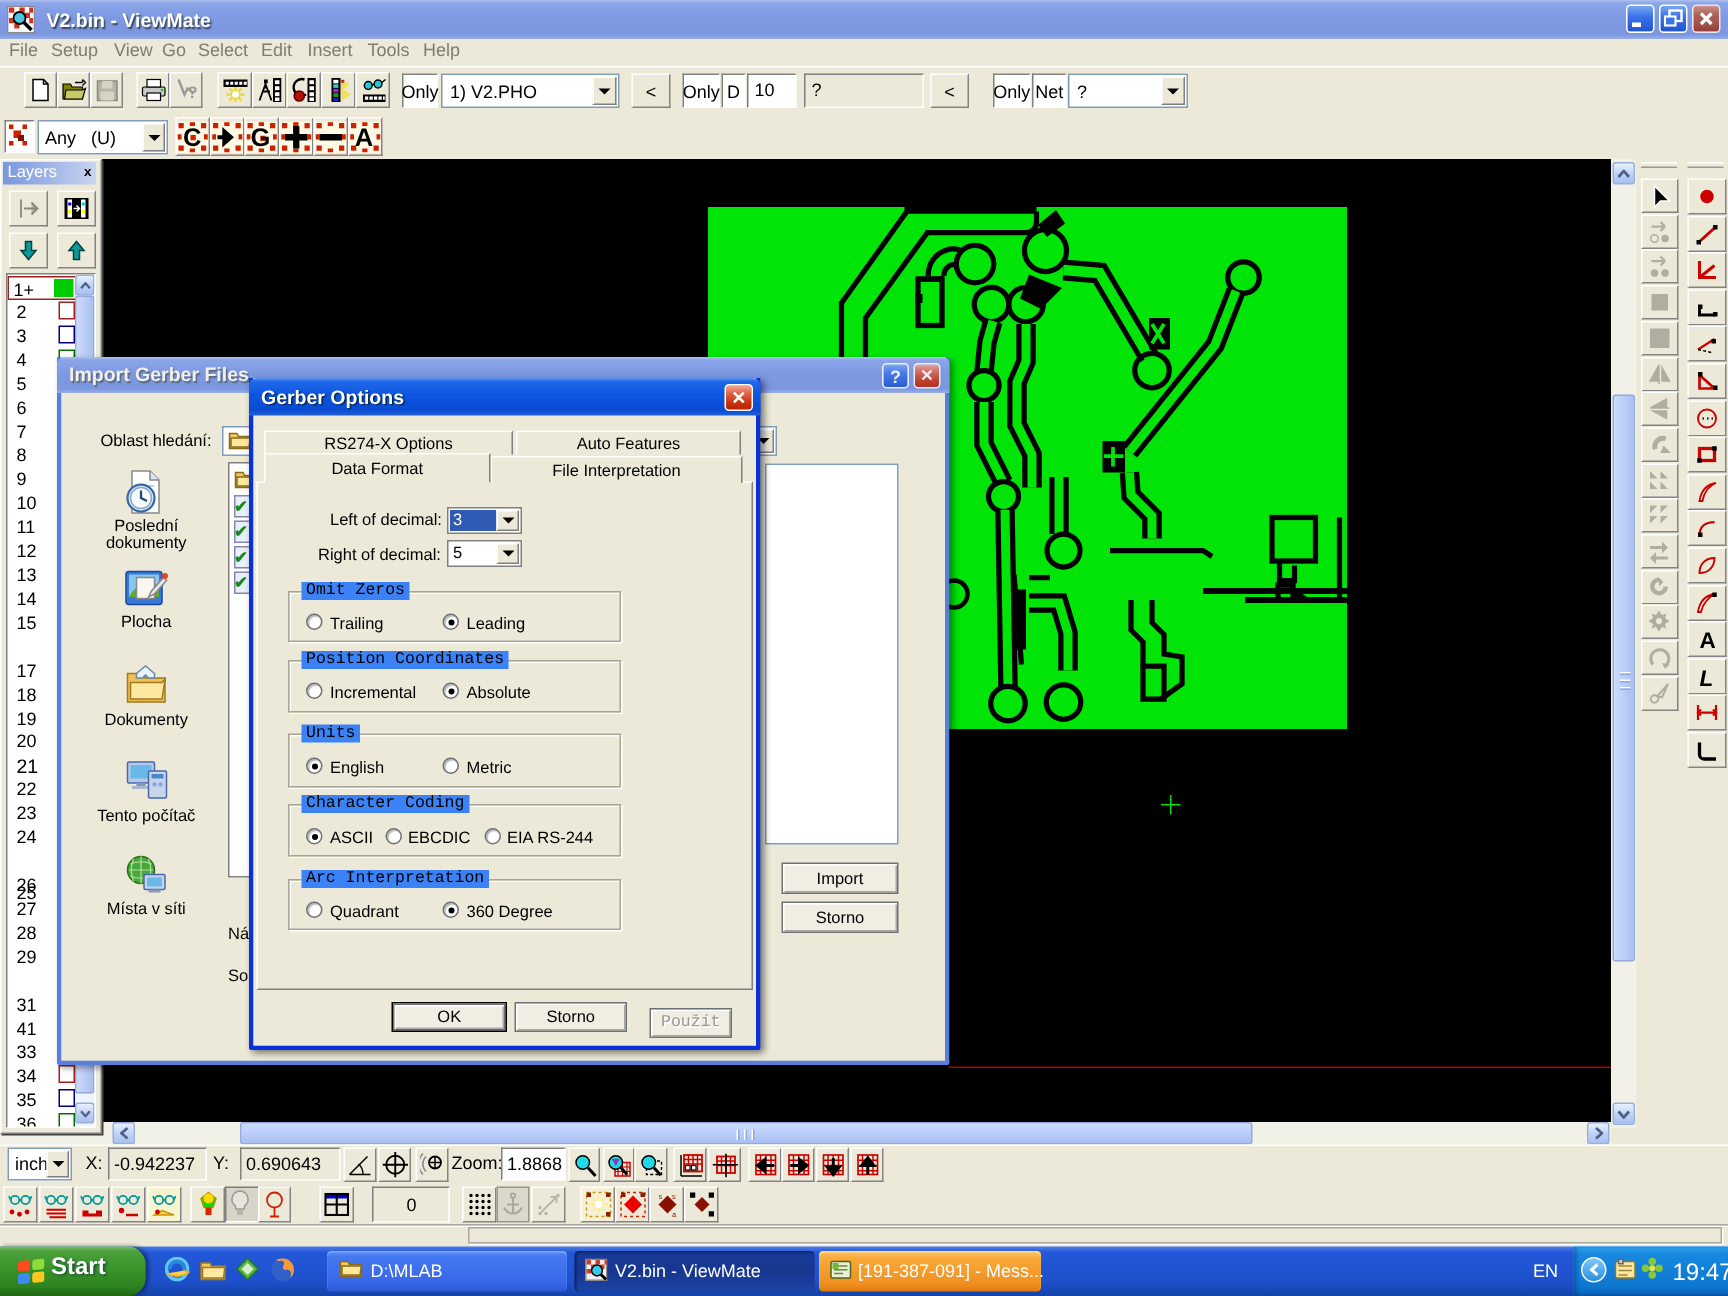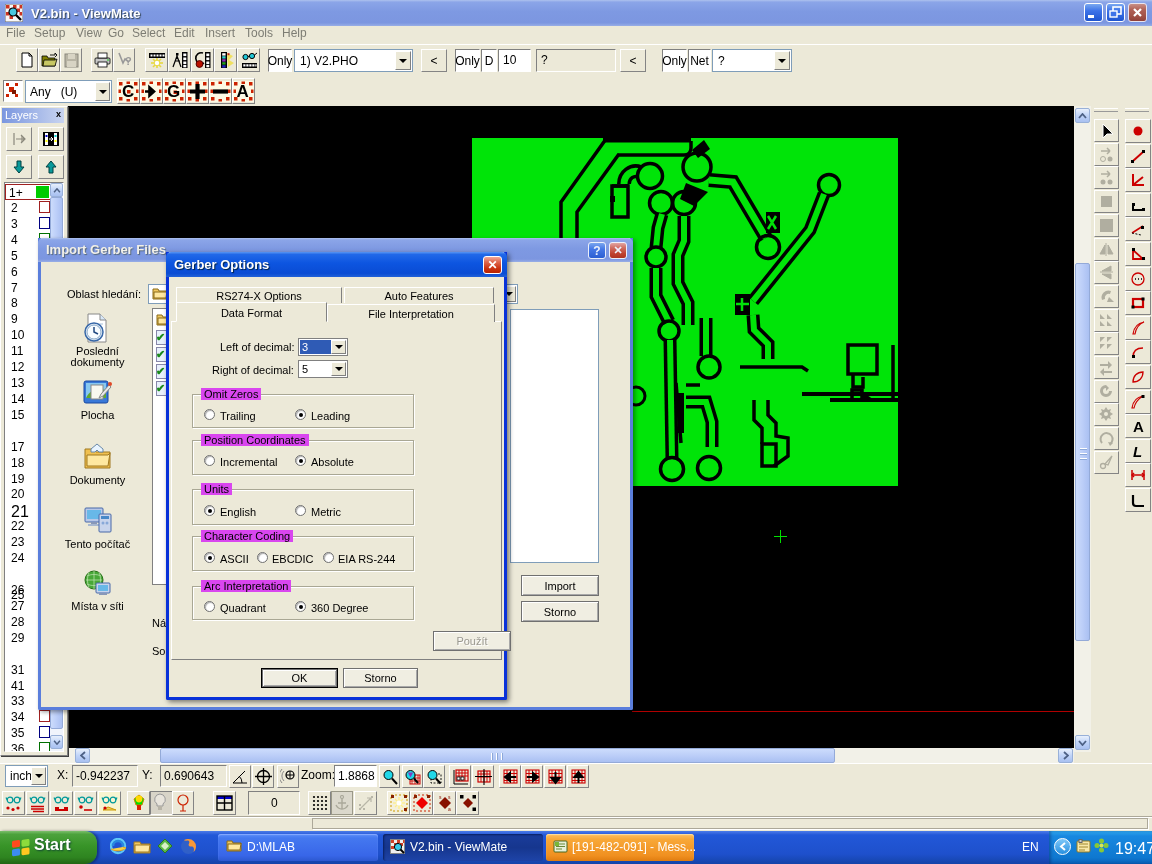--- a/index.html
+++ b/index.html
@@ -5,21 +5,21 @@
 html,body{width:1152px;height:864px;overflow:hidden;}
 #screen{position:relative;width:1152px;height:864px;background:#ECE9D8;font-size:11px;}
 .abs{position:absolute;}
 .raised{border-top:1px solid #FFFFFF;border-left:1px solid #FFFFFF;border-right:1px solid #808080;border-bottom:1px solid #808080;background:#ECE9D8;}
 .sunken{border-top:1px solid #808080;border-left:1px solid #808080;border-right:1px solid #FFFFFF;border-bottom:1px solid #FFFFFF;background:#fff;}
 .field{border:1px solid #7F9DB9;background:#fff;}
 .tbtn{border-top:1px solid #FFFFFF;border-left:1px solid #FFFFFF;border-right:1px solid #848484;border-bottom:1px solid #848484;background:#ECE9D8;display:flex;align-items:center;justify-content:center;}
 .combo-arrow{position:absolute;right:1px;top:1px;bottom:1px;width:15px;background:#ECE9D8;border-top:1px solid #fff;border-left:1px solid #fff;border-right:1px solid #808080;border-bottom:1px solid #808080;display:flex;align-items:center;justify-content:center;}
 .combo-arrow:after{content:"";border:4px solid transparent;border-top:4px solid #000;margin-top:4px;}
 .gbox{position:absolute;border:1px solid #a9a794;box-shadow:1px 1px 0 #fff, inset 1px 1px 0 #fff;}
-.glabel{position:absolute;top:-7px;left:8px;background:#d946ef;padding:0 3px;font-size:11px;color:#000;}
+.glabel{position:absolute;top:-7px;left:8px;background:#3b82f6;padding:0 3px;font-size:11px;color:#000;font-family:Liberation Mono, monospace;}
 .radio{width:11px;height:11px;border-radius:50%;background:#fff;border:1px solid #707070;box-shadow:inset 1px 1px 1px #b0b0b0;display:inline-block;position:relative;}
 .radio.on:after{content:"";position:absolute;left:3px;top:3px;width:4px;height:4px;border-radius:50%;background:#000;}
 .rlabel{font-size:11px;color:#000;}
 .btn{border:1px solid #707070;box-shadow:inset 1px 1px 0 #fff, inset -1px -1px 0 #a8a8a8;background:#F0EEE2;font-size:11px;display:flex;align-items:center;justify-content:center;color:#000;}
 .xptitle{background:linear-gradient(#AEC2EE 0%,#8BA5E8 8%,#7E99E2 45%,#7C96E0 88%,#98AEE6 100%);}
 .activetitle{background:linear-gradient(#5A96F2 0%,#2168E8 10%,#0D55E0 45%,#0A4CD4 85%,#2161D8 100%);}
 .closebtn{background:linear-gradient(#F2A898 0%,#E06A50 30%,#CC3311 70%,#B82200 100%);border:1px solid #fff;border-radius:3px;color:#fff;display:flex;align-items:center;justify-content:center;font-weight:bold;}
 .qbtn{background:linear-gradient(#7AA8F0 0%,#3D73E8 40%,#1E55D0 100%);border:1px solid #fff;border-radius:3px;color:#fff;display:flex;align-items:center;justify-content:center;font-weight:bold;}
 .sbbtn{background:linear-gradient(#E8F0FC,#C0D4F8 50%,#A8C0F0);border:1px solid #98B0D8;border-radius:2px;display:flex;align-items:center;justify-content:center;}
 .sbthumb{background:linear-gradient(90deg,#CCDCFC,#BCCEF8 50%,#AAC0F2);border:1px solid #94AAD8;border-radius:2px;position:absolute;}
@@ -1026,21 +1026,21 @@
         </div>
         <div style="position:absolute;left:0px;top:287.56px;width:46px;height:16px;">
           <span style="position:absolute;left:6px;top:1px;font-size:12px;">19</span>
           <span style="position:absolute;right:1px;top:1px;width:11px;height:12px;background:#fff;border:1px solid #007000"></span>
         </div>
         <div style="position:absolute;left:0px;top:303.48px;width:46px;height:16px;">
           <span style="position:absolute;left:6px;top:1px;font-size:12px;">20</span>
           <span style="position:absolute;right:1px;top:1px;width:11px;height:12px;background:#fff;border:1px solid #A02020"></span>
         </div>
         <div style="position:absolute;left:0px;top:319.4px;width:46px;height:16px;">
-          <span style="position:absolute;left:6px;top:1px;font-size:16px;">21</span>
+          <span style="position:absolute;left:6px;top:1px;font-size:13px;">21</span>
           <span style="position:absolute;right:1px;top:1px;width:11px;height:12px;background:#fff;border:1px solid #000080"></span>
         </div>
         <div style="position:absolute;left:0px;top:335.32px;width:46px;height:16px;">
           <span style="position:absolute;left:6px;top:1px;font-size:12px;">22</span>
           <span style="position:absolute;right:1px;top:1px;width:11px;height:12px;background:#fff;border:1px solid #007000"></span>
         </div>
         <div style="position:absolute;left:0px;top:351.24px;width:46px;height:16px;">
           <span style="position:absolute;left:6px;top:1px;font-size:12px;">23</span>
           <span style="position:absolute;right:1px;top:1px;width:11px;height:12px;background:#fff;border:1px solid #A02020"></span>
         </div>
@@ -1246,21 +1246,21 @@
 <div class="gbox" style="left:192px;top:586px;width:222px;height:34px;">
         <span class="glabel">Arc Interpretation</span>
 <span class="radio" style="position:absolute;left:11px;top:14px;"></span>
         <span class="rlabel" style="position:absolute;left:27px;top:15px;">Quadrant</span>
 <span class="radio on" style="position:absolute;left:102px;top:14px;"></span>
         <span class="rlabel" style="position:absolute;left:118px;top:15px;">360 Degree</span>
       </div>
 
 <div class="abs btn" style="left:261px;top:668px;width:77px;height:20px;border:1px solid #000;box-shadow:inset 0 0 0 1px #707070, inset 2px 2px 0 #fff, inset -2px -2px 0 #a8a8a8;">OK</div>
 <div class="abs btn" style="left:343px;top:668px;width:75px;height:20px;">Storno</div>
-<div class="abs btn" style="left:433px;top:631px;width:78px;height:20px;color:#9a9890;text-shadow:1px 1px 0 #fff;">Použít</div>
+<div class="abs btn" style="left:433px;top:672px;width:55px;height:20px;color:#9a9890;text-shadow:1px 1px 0 #fff;font-family:Liberation Mono, monospace;">Použít</div>
 </div>
 
 <div id="taskbar">
 <div class="abs" style="left:0;top:831px;width:1152px;height:33px;background:linear-gradient(#4A7CE8 0%,#3A6AE0 6%,#2258D8 12%,#1E50CC 70%,#1443A8 100%);"></div>
 <div class="abs" style="left:0;top:831px;width:97px;height:33px;background:linear-gradient(#7CBE6C 0%,#4CA23C 10%,#389428 45%,#2E8420 80%,#226614 100%);border-radius:0 12px 12px 0;box-shadow:2px 0 3px rgba(0,0,0,0.4);"></div>
 <div class="abs" style="left:10px;top:836px;width:22px;height:22px;"><svg width="22" height="22" viewBox="0 0 22 22">
           <g transform="skewY(-6)">
             <rect x="2" y="5" width="8" height="7" rx="1.5" fill="#ff4a1d"></rect>
             <rect x="11.5" y="5" width="8" height="7" rx="1.5" fill="#8ddc3c"></rect>
             <rect x="2" y="13.5" width="8" height="7" rx="1.5" fill="#3c8cf0"></rect>
@@ -1308,21 +1308,21 @@
           <circle cx="8" cy="8" r="3.6" fill="#38c8e8" stroke="#000"></circle>
           <path d="M10.5 10.5L14 14" stroke="#000" stroke-width="2"></path>
         </svg></div>
 <div class="abs" style="left:410px;top:840px;color:#fff;font-size:12px;">V2.bin - ViewMate</div>
 <div class="abs" style="left:546px;top:834px;width:148px;height:27px;background:linear-gradient(#FFC060 0%,#F8A838 20%,#F09020 80%,#E07C10 100%);border-radius:3px;box-shadow:inset 0 1px 1px #ffe0a0;"></div>
 <div class="abs" style="left:553px;top:840px;width:15px;height:13px;"><svg width="15" height="13" viewBox="0 0 15 13">
           <rect x="1" y="1" width="13" height="11" rx="1" fill="#e8f0d8" stroke="#486820"></rect>
           <path d="M3 4h9M3 6.5h9M3 9h6" stroke="#688838" stroke-width="1"></path>
           <rect x="2" y="2" width="4" height="4" fill="#78b838"></rect>
         </svg></div>
-<div class="abs" style="left:572px;top:840px;color:#fff;font-size:12px;">[191-482-091] - Mess...</div>
+<div class="abs" style="left:572px;top:840px;color:#fff;font-size:12px;">[191-387-091] - Mess...</div>
 
 <div class="abs" style="left:1022px;top:840px;color:#fff;font-size:12px;">EN</div>
 <div class="abs" style="left:1049px;top:831px;width:103px;height:33px;background:linear-gradient(#30A8F0 0%,#1888E0 15%,#0E78D0 80%,#0A60B8 100%);box-shadow:inset 2px 0 3px rgba(0,0,60,0.3);"></div>
 <div class="abs" style="left:1054px;top:838px;width:17px;height:17px;border-radius:50%;background:linear-gradient(#80C8F8,#2890E0);border:1px solid #fff;display:flex;align-items:center;justify-content:center;">
         <svg width="7" height="9" viewBox="0 0 7 9">
           <path d="M6 1L2 4.5 6 8" fill="none" stroke="#fff" stroke-width="2"></path>
         </svg>
       </div>
 <div class="abs" style="left:1076px;top:839px;width:15px;height:14px;"><svg width="15" height="14" viewBox="0 0 15 14">
           <rect x="1" y="2" width="13" height="11" rx="1" fill="#f8e8a8" stroke="#907820"></rect>

